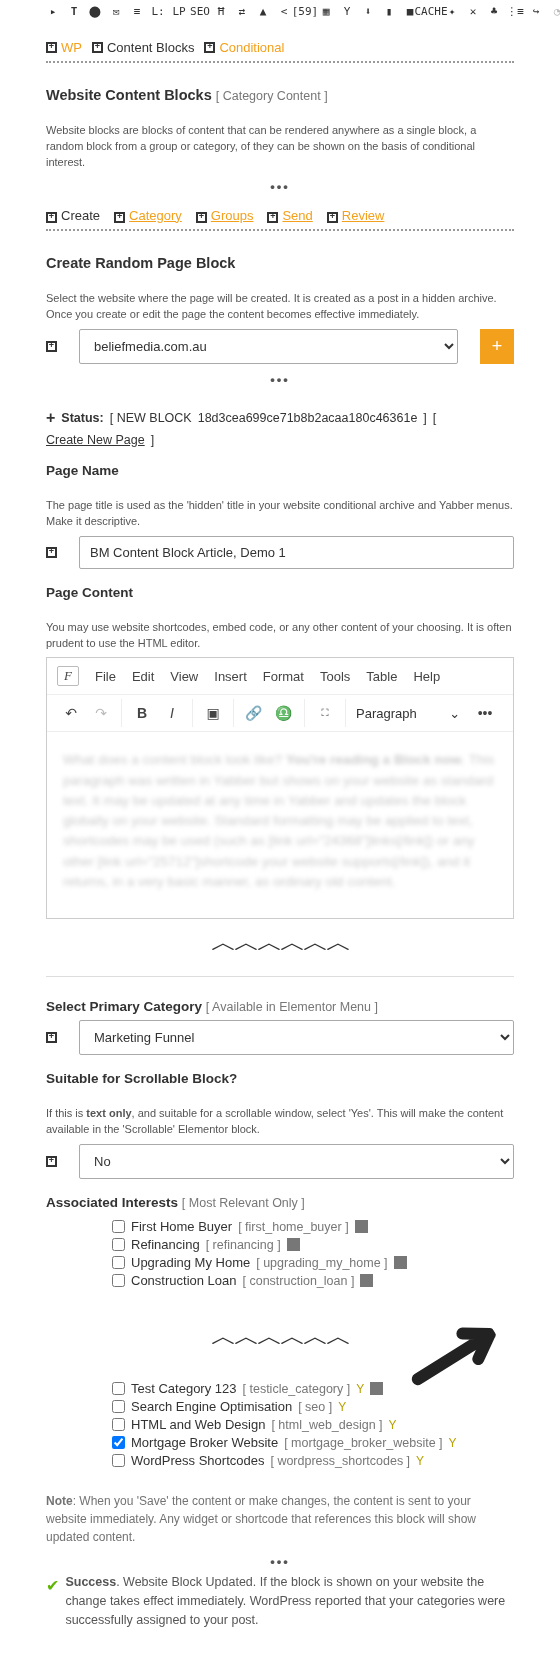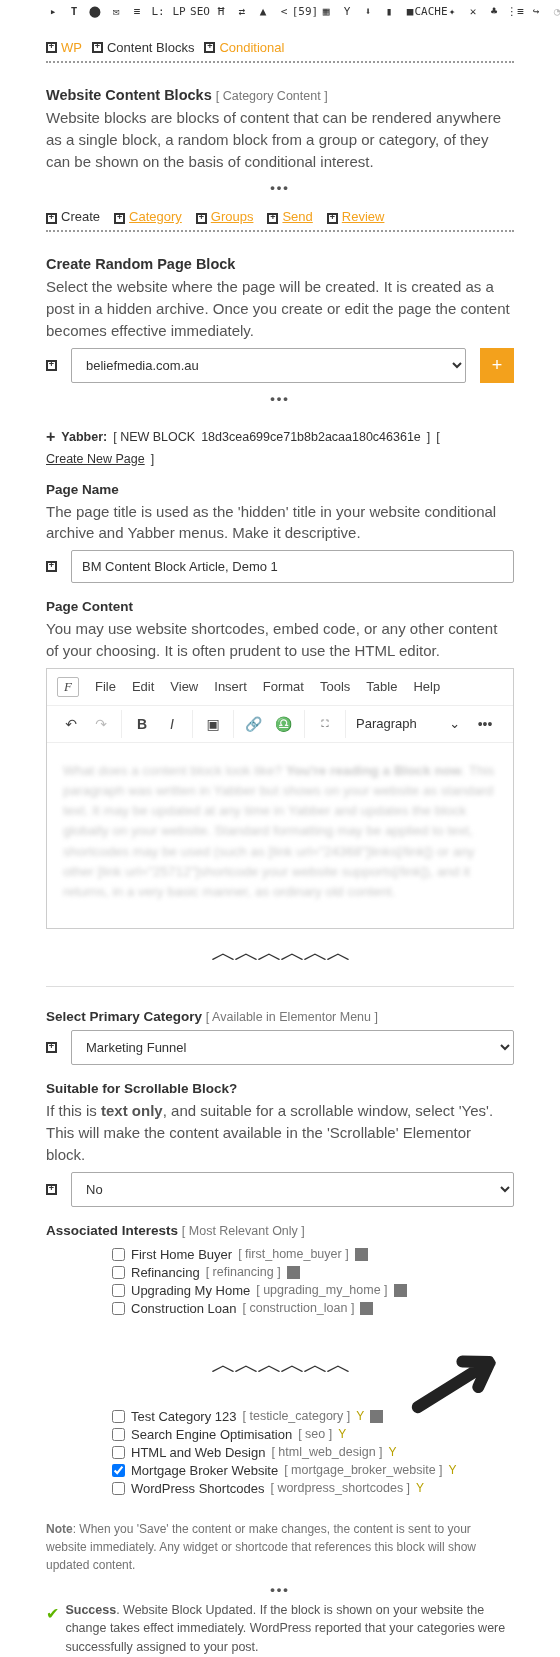--- a/index.html
+++ b/index.html
@@ -8,26 +8,26 @@
   .top-icons { display:flex; gap:7px; align-items:center; padding:4px 0 6px; font-family:monospace; font-size:11px; color:#333; }
   .top-icons span { display:inline-flex; align-items:center; justify-content:center; min-width:14px; height:14px; }
   .tabs { display:flex; gap:10px; padding:16px 0 6px; border-bottom:2px dotted #999; font-size:13px; }
   .tab { display:flex; align-items:center; gap:4px; cursor:pointer; }
   .tab.active span.lbl { color:#f3a11c; }
   .sq { width:11px; height:11px; border:2px solid #333; display:inline-flex; align-items:center; justify-content:center; font-size:9px; line-height:1; font-weight:bold; color:#333; }
   .sq.plus::before { content:"+"; position:relative; top:-1px; }
   h3 { font-size:14.5px; font-weight:bold; margin:24px 0 4px; color:#333; }
   h4 { font-size:13.5px; font-weight:bold; margin:16px 0 4px; }
   .sub { color:#777; font-size:12.5px; font-weight:normal; }
-  p.desc { margin:4px 0 6px; font-size:15px; color:#555; line-height:1.45; }
+  p.desc { margin:20px 0 6px; font-size:11px; color:#555; line-height:1.45; }
   .dots { text-align:center; letter-spacing:2px; color:#555; margin:8px 0 4px; font-weight:bold; }
   .subtabs { display:flex; gap:14px; padding:10px 0 6px; border-bottom:2px dotted #999; font-size:13px; }
   .subtabs .tab { color:#333;align-items:flex-end; }
   .subtabs .tab .lbl.o { color:#f3a11c;text-decoration:underline; }
-  .field-row { display:flex; align-items:stretch; gap:14px; margin:6px 0; }
+  .field-row { display:flex; align-items:stretch; gap:22px; margin:6px 0; }
   .pre-sq { flex:0 0 auto; display:flex; align-items:center; }
   select, input[type=text] { flex:1 1 auto; border:1px solid #aaa; padding:8px 10px; font-size:13px; background:#fff; color:#333; border-radius:2px; }
   .add-btn { width:34px; background:#f3a11c; color:#fff; display:flex; align-items:center; justify-content:center; font-size:18px; cursor:pointer; }
   .status-line { display:flex; align-items:center; gap:6px; font-size:12.5px; margin:22px 0 0; flex-wrap:wrap; }
   .status-line .plus-big { font-size:16px; font-weight:bold; }
   .link { text-decoration:underline; color:#333; cursor:pointer; }
   hr.solid { border:none; border-top:1px solid #ddd; margin:16px 0 0; }
   .editor { border:1px solid #ccc; margin:6px 0 0; }
   .menubar { display:flex; gap:16px; padding:8px 10px; font-size:13px; color:#444; border-bottom:1px solid #eee; align-items:center; }
   .menubar span { cursor:pointer; }
@@ -143,21 +143,21 @@
     <select>
       <option>beliefmedia.com.au</option>
     </select>
     <div class="add-btn">+</div>
   </div>
 
   <div class="dots">•••</div>
 
   <div class="status-line">
     <span class="plus-big">+</span>
-    <b>Yabber:</b>
+    <b>Status:</b>
     <span>[ NEW BLOCK</span>
     <span>18d3cea699ce71b8b2acaa180c46361e</span>
     <span>]</span>
     <span>[</span>
       <span class="link">Create New Page</span>
       <span> ]</span>
   </div>
 
   <h4>Page Name</h4>
   <p class="desc">The page title is used as the 'hidden' title in your website conditional archive and Yabber menus. Make it descriptive.</p>

